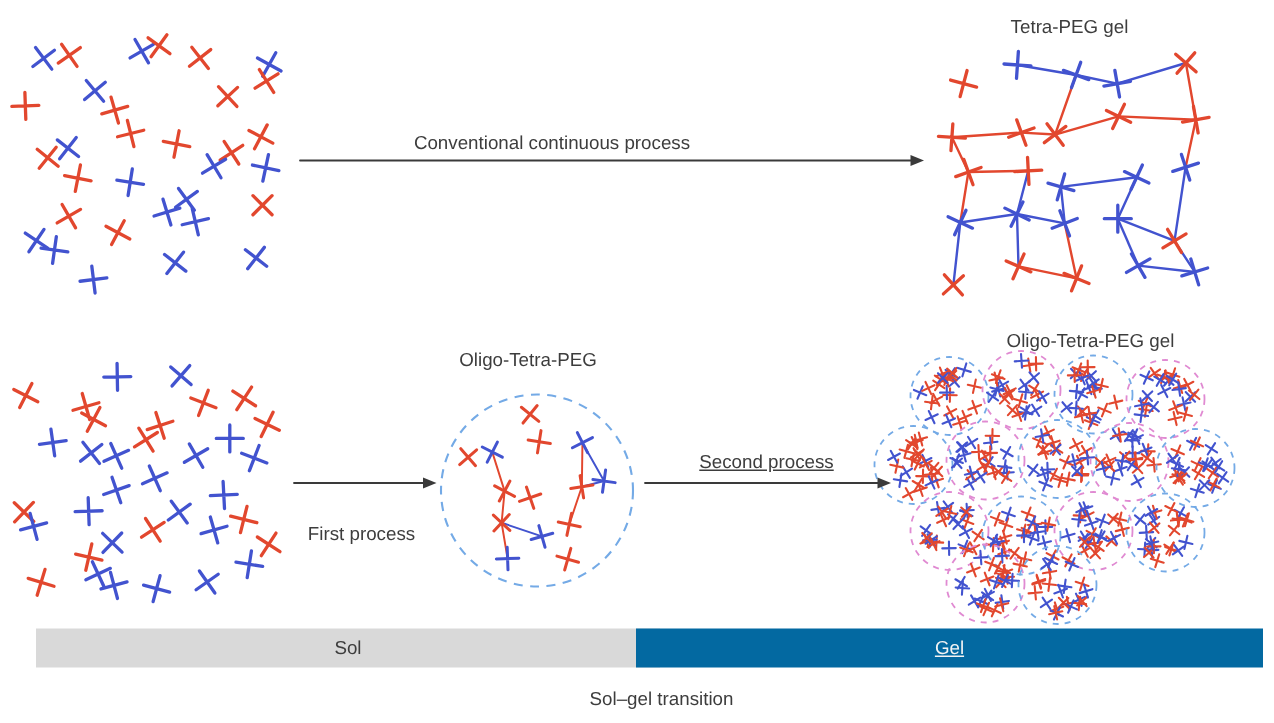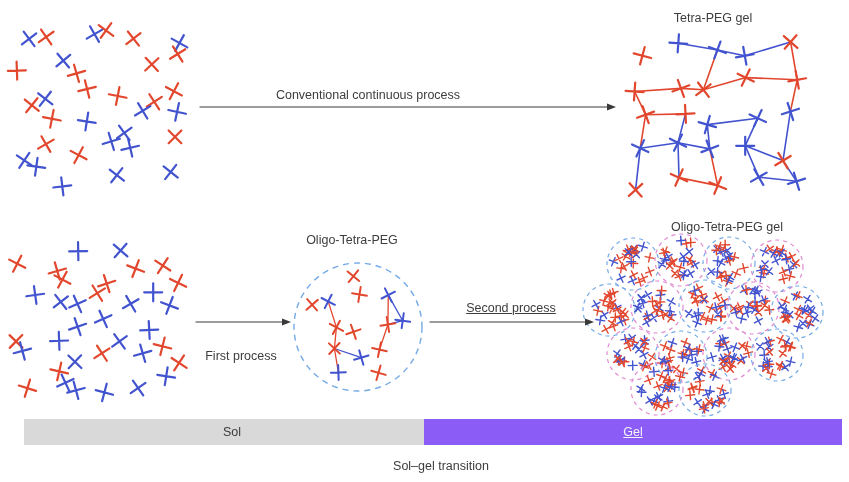--- a/index.html
+++ b/index.html
@@ -554,17 +554,17 @@
   <div class="label" style="left:368px;top:88px;text-align:center;">Conventional continuous process</div>
 
   <div class="label" style="left:241px;top:301px;margin-top:48px;">First process</div>
   <div class="label" style="left:352px;top:233px;">Oligo-Tetra-PEG</div>
   <div class="label" style="left:511px;top:301px;text-decoration:underline;">Second process</div>
   <div class="label" style="left:704px;top:220px;margin-left:23px;">Oligo-Tetra-PEG gel</div>
 
   <div id="bar-sol" class="bar" style="background: rgb(217, 217, 217);">
     <span>Sol</span>
   </div>
-  <div id="bar-gel" class="bar" style="background: #8b5cf6; text-decoration: underline;">
+  <div id="bar-gel" class="bar" style="background: #0369a1; text-decoration: underline;">
     <span>Gel</span>
   </div>
   <div class="label" style="left:424px;top:459px;margin-left:17px;">Sol–gel transition</div>
 </div>
 
 </body></html>

